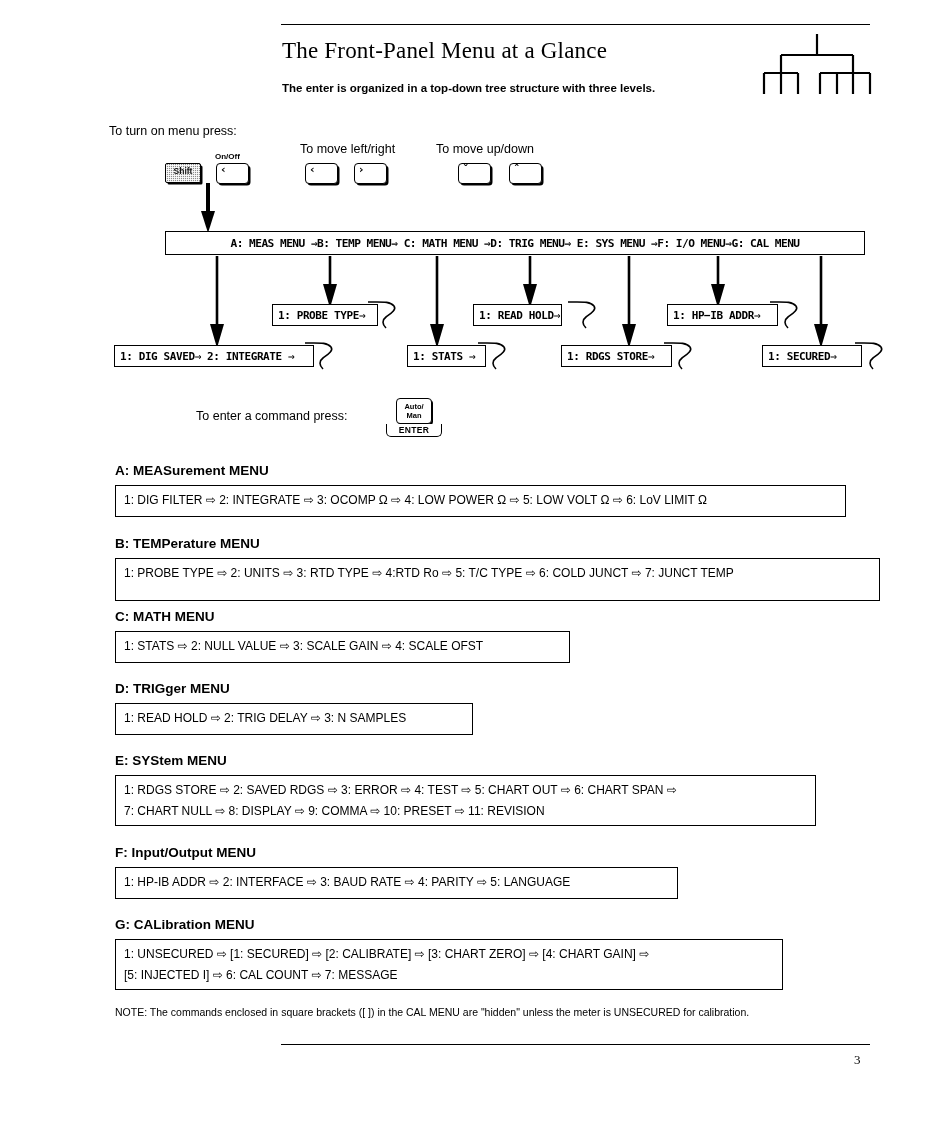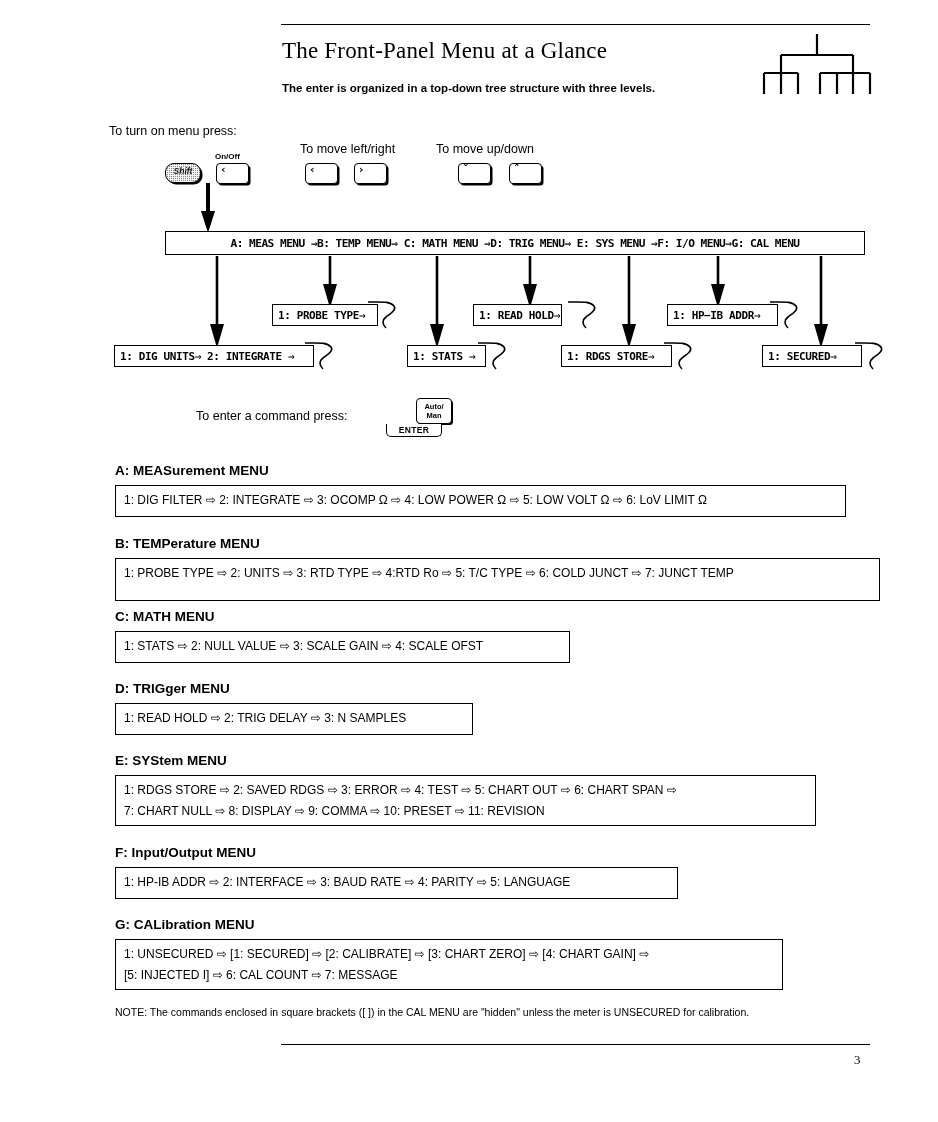--- a/index.html
+++ b/index.html
@@ -34,27 +34,26 @@
     border:1.4px solid #000;border-radius:4px;background:#fff;
     box-shadow:2px 2px 0 -0.5px #000;
   }
   .key .gl{
     position:absolute;left:4px;top:0px;
     font-size:11px;font-weight:bold;line-height:12px;
     font-family:"DejaVu Sans", sans-serif;
   }
   .key-shift{
     position:absolute;box-sizing:border-box;
-    border:1.4px solid #000;border-radius:9px;
+    border:1.4px solid #000;border-radius:2px;
     background-color:#8d8d8d;
     background-image:
       repeating-linear-gradient(0deg, rgba(255,255,255,.85) 0 1px, rgba(0,0,0,0) 1px 2px),
       repeating-linear-gradient(90deg, rgba(255,255,255,.85) 0 1px, rgba(0,0,0,0) 1px 2px);
     box-shadow:2px 2px 0 -0.5px #000;
-    font-style:italic;
   }
   .key-shift span{
     position:absolute;left:0;right:0;top:2px;text-align:center;
     font-size:8.5px;font-weight:bold;color:#111;
     text-shadow:0 0 1px #fff;
     font-family:"Liberation Sans", sans-serif;
   }
 
   
   .flowarrow{position:absolute;}
@@ -213,39 +212,39 @@
   <div class="mbox" style="left:473px;top:304px;width:89px;height:22px;">1: READ HOLD⇒</div>
 
   <svg class="tail" style="left:770px;top:300px;width:32px;height:30px;" viewBox="0 0 32 30">
     <path d="M0 2 C14 2 22 1 26 6 C29 10 22 14 18 17 C14 20 14 24 18 28" fill="none" stroke="#000" stroke-width="1.6"></path>
   </svg>
   <div class="mbox" style="left:667px;top:304px;width:111px;height:22px;">1: HP−IB ADDR⇒</div>
 
   <svg class="tail" style="left:305px;top:341px;width:32px;height:30px;" viewBox="0 0 32 30">
     <path d="M0 2 C14 2 22 1 26 6 C29 10 22 14 18 17 C14 20 14 24 18 28" fill="none" stroke="#000" stroke-width="1.6"></path>
   </svg>
-  <div class="mbox" style="left:114px;top:345px;width:200px;height:22px;">1: DIG UNITS⇒ 2: INTEGRATE ⇒</div>
+  <div class="mbox" style="left:114px;top:345px;width:200px;height:22px;">1: DIG SAVED⇒ 2: INTEGRATE ⇒</div>
 
   <svg class="tail" style="left:478px;top:341px;width:32px;height:30px;" viewBox="0 0 32 30">
     <path d="M0 2 C14 2 22 1 26 6 C29 10 22 14 18 17 C14 20 14 24 18 28" fill="none" stroke="#000" stroke-width="1.6"></path>
   </svg>
   <div class="mbox" style="left:407px;top:345px;width:79px;height:22px;">1: STATS ⇒</div>
 
   <svg class="tail" style="left:664px;top:341px;width:32px;height:30px;" viewBox="0 0 32 30">
     <path d="M0 2 C14 2 22 1 26 6 C29 10 22 14 18 17 C14 20 14 24 18 28" fill="none" stroke="#000" stroke-width="1.6"></path>
   </svg>
   <div class="mbox" style="left:561px;top:345px;width:111px;height:22px;">1: RDGS STORE⇒</div>
 
   <svg class="tail" style="left:855px;top:341px;width:32px;height:30px;" viewBox="0 0 32 30">
     <path d="M0 2 C14 2 22 1 26 6 C29 10 22 14 18 17 C14 20 14 24 18 28" fill="none" stroke="#000" stroke-width="1.6"></path>
   </svg>
   <div class="mbox" style="left:762px;top:345px;width:100px;height:22px;">1: SECURED⇒</div>
 
   <div class="lbl" style="left:196px;top:409px;">To enter a command press:</div>
-  <div class="enter-key" style="left:396px;top:398px;width:36px;height:26px;margin-left:20px;">
+  <div class="enter-key" style="left:396px;top:398px;width:36px;height:26px;">
     <span class="t1" style="top:3px;">Auto/</span>
     <span class="t2" style="top:12px;">Man</span>
   </div>
   <div class="enter-tab" style="left:386px;top:424px;width:56px;height:13px;line-height:12px;">ENTER</div>
 
   <div class="sec-title" style="left:115px;top:463px;">A: MEASurement MENU</div>
   <div class="sec-box" style="left:115px;top:485px;width:731px;height:32px;">
     <div class="ln">1: DIG FILTER ⇨ 2: INTEGRATE ⇨ 3: OCOMP Ω ⇨ 4: LOW POWER Ω ⇨ 5: LOW VOLT Ω ⇨ 6: LoV LIMIT Ω</div>
   </div>
 

